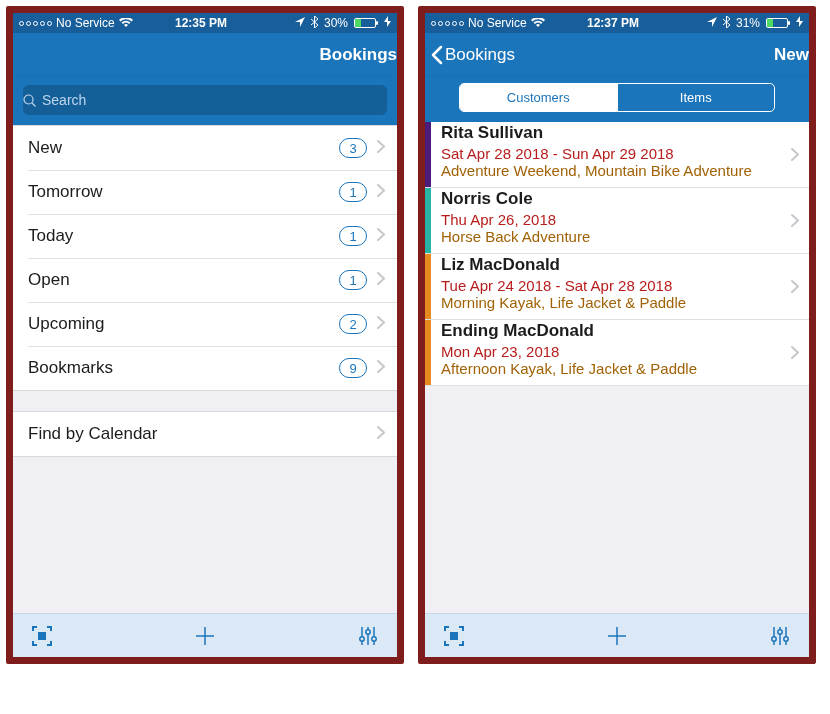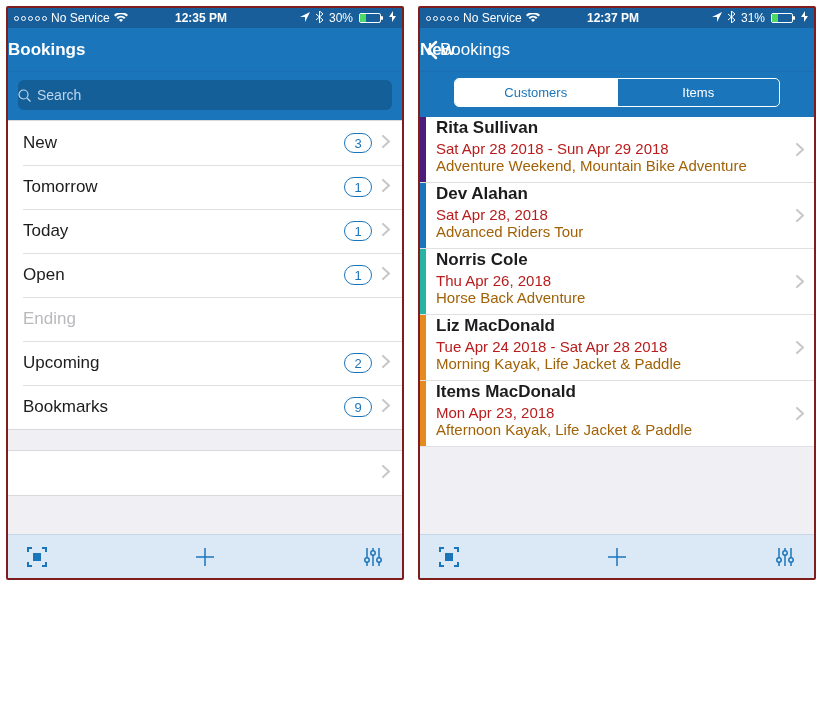--- a/index.html
+++ b/index.html
@@ -11,22 +11,22 @@
     overflow: hidden;
     font-size: 14px;
   }
   .canvas {
     display: flex;
     gap: 14px;
     padding: 6px;
   }
   .phone {
     width: 398px;
-    height: 574px;
-    border: 2px solid #7f1d1d;
+    height: 658px;
+    border: 7px solid #7f1d1d;
     border-radius: 2px;
     display: flex;
     flex-direction: column;
     background: #efeff4;
     overflow: hidden;
   }
 
   
   .status-bar {
     background: #185e9a;
@@ -60,21 +60,21 @@
   }
   .battery-fill { height:100%; background:#4cd964; border-top-left-radius:1px; border-bottom-left-radius:1px;}
   .charge-ic { display:inline-block; margin-left:2px }
 
   
   .navbar {
     background:#1b75bb;
     color:#fff;
     display:flex;
     align-items:center;
-    justify-content:flex-start;
+    justify-content:flex-end;
     position:relative;
     height:44px;
     border-bottom:1px solid rgba(0,0,0,0.05);
   }
   .nav-title { font-size:17px; font-weight:600; }
   .nav-back {
     position:absolute; left:6px; top:0; bottom:0;
     display:flex; align-items:center; color:#fff; font-size:17px;
     cursor:pointer;
   }
@@ -288,42 +288,39 @@
                 <path d="M1 1 L7 6.5 L1 12" stroke="currentColor" stroke-width="2" fill="none" stroke-linecap="round"></path>
               </svg></span>
           </div>
           <div class="cell">
             <span class="label">Open</span>
             <span class="badge">1</span>
             <span class="chevron"><svg width="8" height="13" viewBox="0 0 8 13">
                 <path d="M1 1 L7 6.5 L1 12" stroke="currentColor" stroke-width="2" fill="none" stroke-linecap="round"></path>
               </svg></span>
           </div>
-          <div class="cell disabled">
-            <span class="label">Ending</span>
-            <span style="margin-left: auto;"></span>
-          </div>
           <div class="cell">
             <span class="label">Upcoming</span>
             <span class="badge">2</span>
             <span class="chevron"><svg width="8" height="13" viewBox="0 0 8 13">
                 <path d="M1 1 L7 6.5 L1 12" stroke="currentColor" stroke-width="2" fill="none" stroke-linecap="round"></path>
               </svg></span>
           </div>
           <div class="cell">
             <span class="label">Bookmarks</span>
             <span class="badge">9</span>
             <span class="chevron"><svg width="8" height="13" viewBox="0 0 8 13">
                 <path d="M1 1 L7 6.5 L1 12" stroke="currentColor" stroke-width="2" fill="none" stroke-linecap="round"></path>
               </svg></span>
           </div>
         </div>
       <div class="spacer"></div>
       <div class="list-group">
         <div class="cell">
+          <span class="label">Find by Calendar</span>
           <span class="chevron" style="margin-left:auto">
             <svg width="8" height="13" viewBox="0 0 8 13">
                 <path d="M1 1 L7 6.5 L1 12" stroke="currentColor" stroke-width="2" fill="none" stroke-linecap="round"></path>
               </svg>
           </span>
         </div>
       </div>
     </div>
 
     <div class="toolbar">
@@ -419,33 +416,20 @@
             <div class="cust-date">Sat Apr 28 2018 - Sun Apr 29 2018</div>
             <div class="cust-prod">Adventure Weekend, Mountain Bike Adventure</div>
           </div>
           <div class="cust-chev">
             <svg width="8" height="13" viewBox="0 0 8 13">
               <path d="M1 1 L7 6.5 L1 12" stroke="currentColor" stroke-width="2" fill="none" stroke-linecap="round"></path>
             </svg>
           </div>
         </div>
         <div class="cust-cell">
-          <div class="color-strip" style="background: rgb(27, 117, 187);"></div>
-          <div class="cust-body">
-            <div class="cust-name">Dev Alahan</div>
-            <div class="cust-date">Sat Apr 28, 2018</div>
-            <div class="cust-prod">Advanced Riders Tour</div>
-          </div>
-          <div class="cust-chev">
-            <svg width="8" height="13" viewBox="0 0 8 13">
-              <path d="M1 1 L7 6.5 L1 12" stroke="currentColor" stroke-width="2" fill="none" stroke-linecap="round"></path>
-            </svg>
-          </div>
-        </div>
-        <div class="cust-cell">
           <div class="color-strip" style="background: rgb(39, 180, 162);"></div>
           <div class="cust-body">
             <div class="cust-name">Norris Cole</div>
             <div class="cust-date">Thu Apr 26, 2018</div>
             <div class="cust-prod">Horse Back Adventure</div>
           </div>
           <div class="cust-chev">
             <svg width="8" height="13" viewBox="0 0 8 13">
               <path d="M1 1 L7 6.5 L1 12" stroke="currentColor" stroke-width="2" fill="none" stroke-linecap="round"></path>
             </svg>
@@ -460,21 +444,21 @@
           </div>
           <div class="cust-chev">
             <svg width="8" height="13" viewBox="0 0 8 13">
               <path d="M1 1 L7 6.5 L1 12" stroke="currentColor" stroke-width="2" fill="none" stroke-linecap="round"></path>
             </svg>
           </div>
         </div>
         <div class="cust-cell">
           <div class="color-strip" style="background: rgb(229, 138, 31);"></div>
           <div class="cust-body">
-            <div class="cust-name">Items MacDonald</div>
+            <div class="cust-name">Ending MacDonald</div>
             <div class="cust-date">Mon Apr 23, 2018</div>
             <div class="cust-prod">Afternoon Kayak, Life Jacket &amp; Paddle</div>
           </div>
           <div class="cust-chev">
             <svg width="8" height="13" viewBox="0 0 8 13">
               <path d="M1 1 L7 6.5 L1 12" stroke="currentColor" stroke-width="2" fill="none" stroke-linecap="round"></path>
             </svg>
           </div>
         </div>
       </div>

